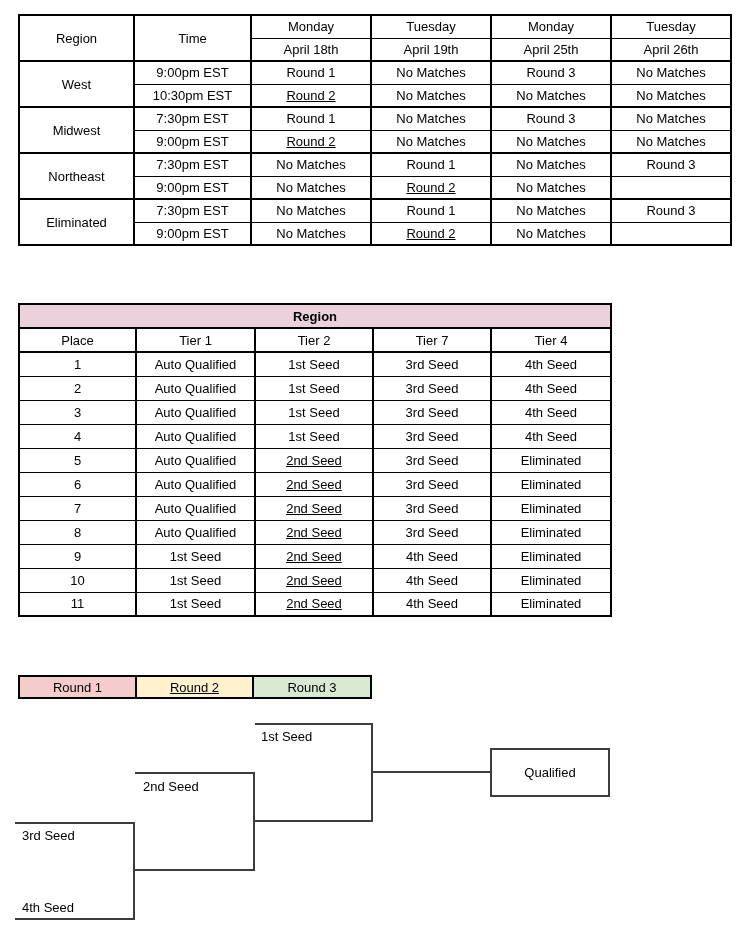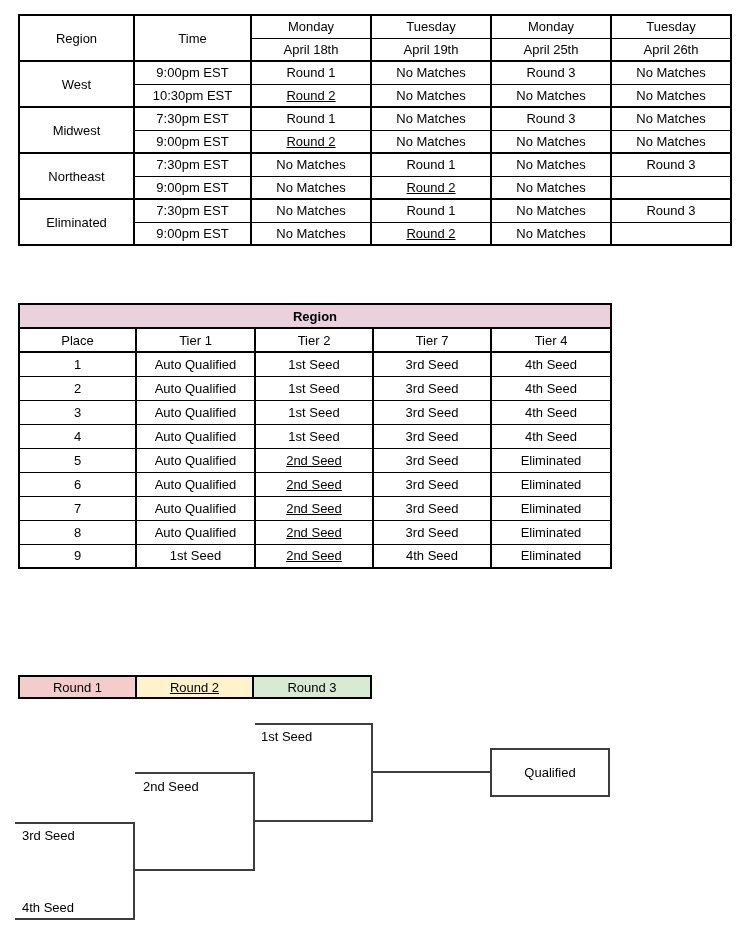--- a/index.html
+++ b/index.html
@@ -236,20 +236,34 @@
       </tr>
       <tr>
         <td>8</td>
         <td data-k="auto">Auto Qualified</td>
         <td data-k="seed2">2nd Seed</td>
         <td data-k="seed3">3rd Seed</td>
         <td data-k="eliminated">Eliminated</td>
       </tr>
       <tr>
         <td>9</td>
+        <td data-k="seed1">1st Seed</td>
+        <td data-k="seed2">2nd Seed</td>
+        <td data-k="seed4">4th Seed</td>
+        <td data-k="eliminated">Eliminated</td>
+      </tr>
+      <tr>
+        <td>10</td>
+        <td data-k="seed1">1st Seed</td>
+        <td data-k="seed2">2nd Seed</td>
+        <td data-k="seed4">4th Seed</td>
+        <td data-k="eliminated">Eliminated</td>
+      </tr>
+      <tr>
+        <td>11</td>
         <td data-k="seed1">1st Seed</td>
         <td data-k="seed2">2nd Seed</td>
         <td data-k="seed4">4th Seed</td>
         <td data-k="eliminated">Eliminated</td>
       </tr>
     </tbody>
   </table>
 </div>
 
 <div class="abs" style="left:18px; top:675px;">

